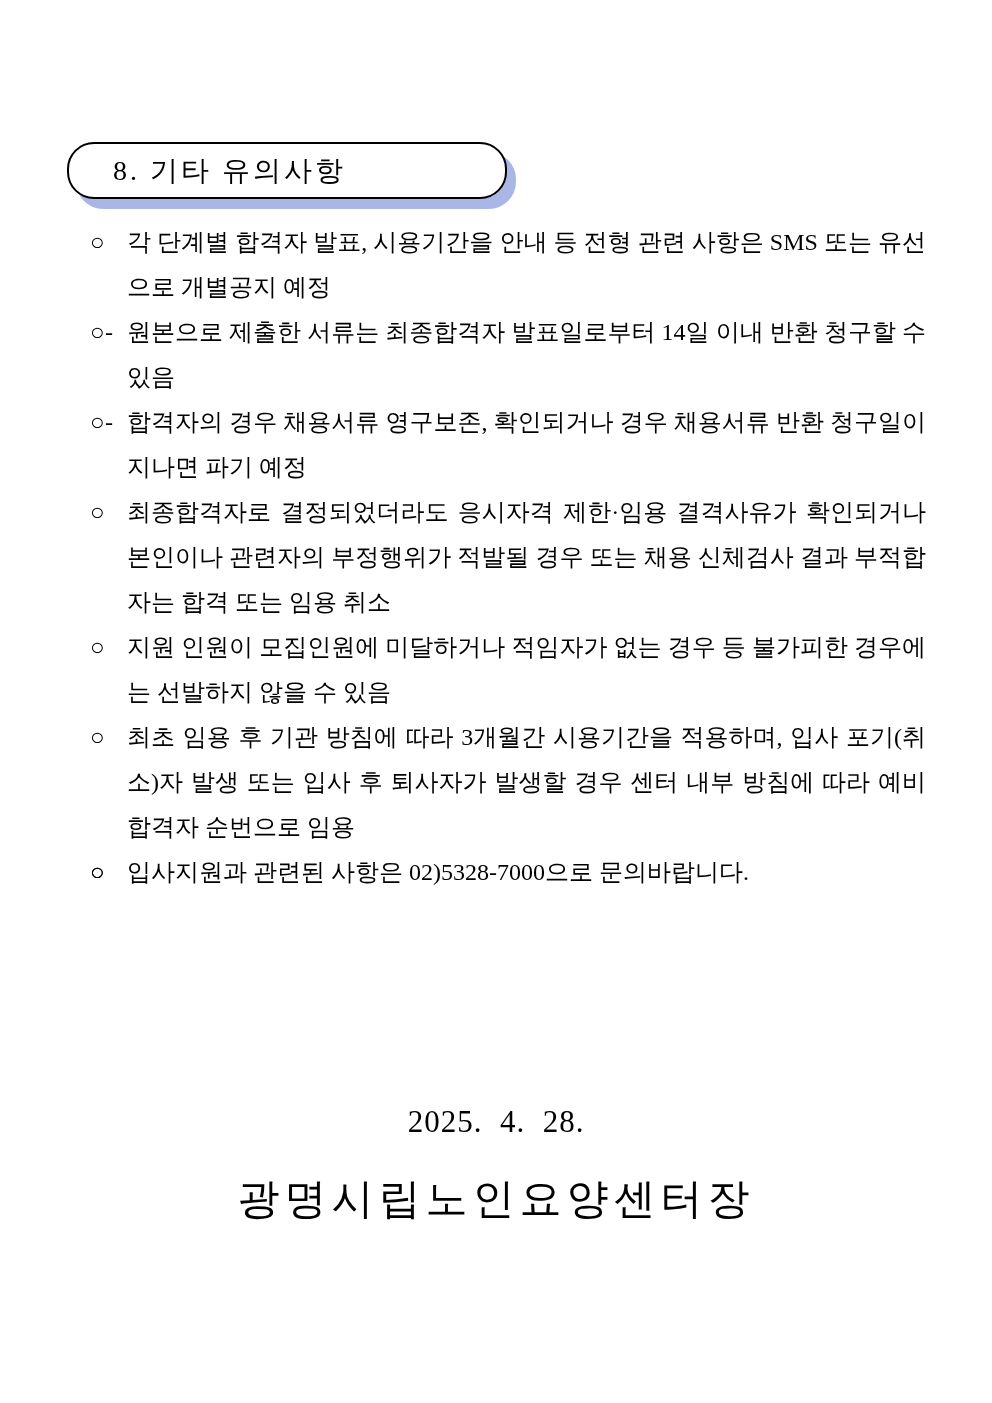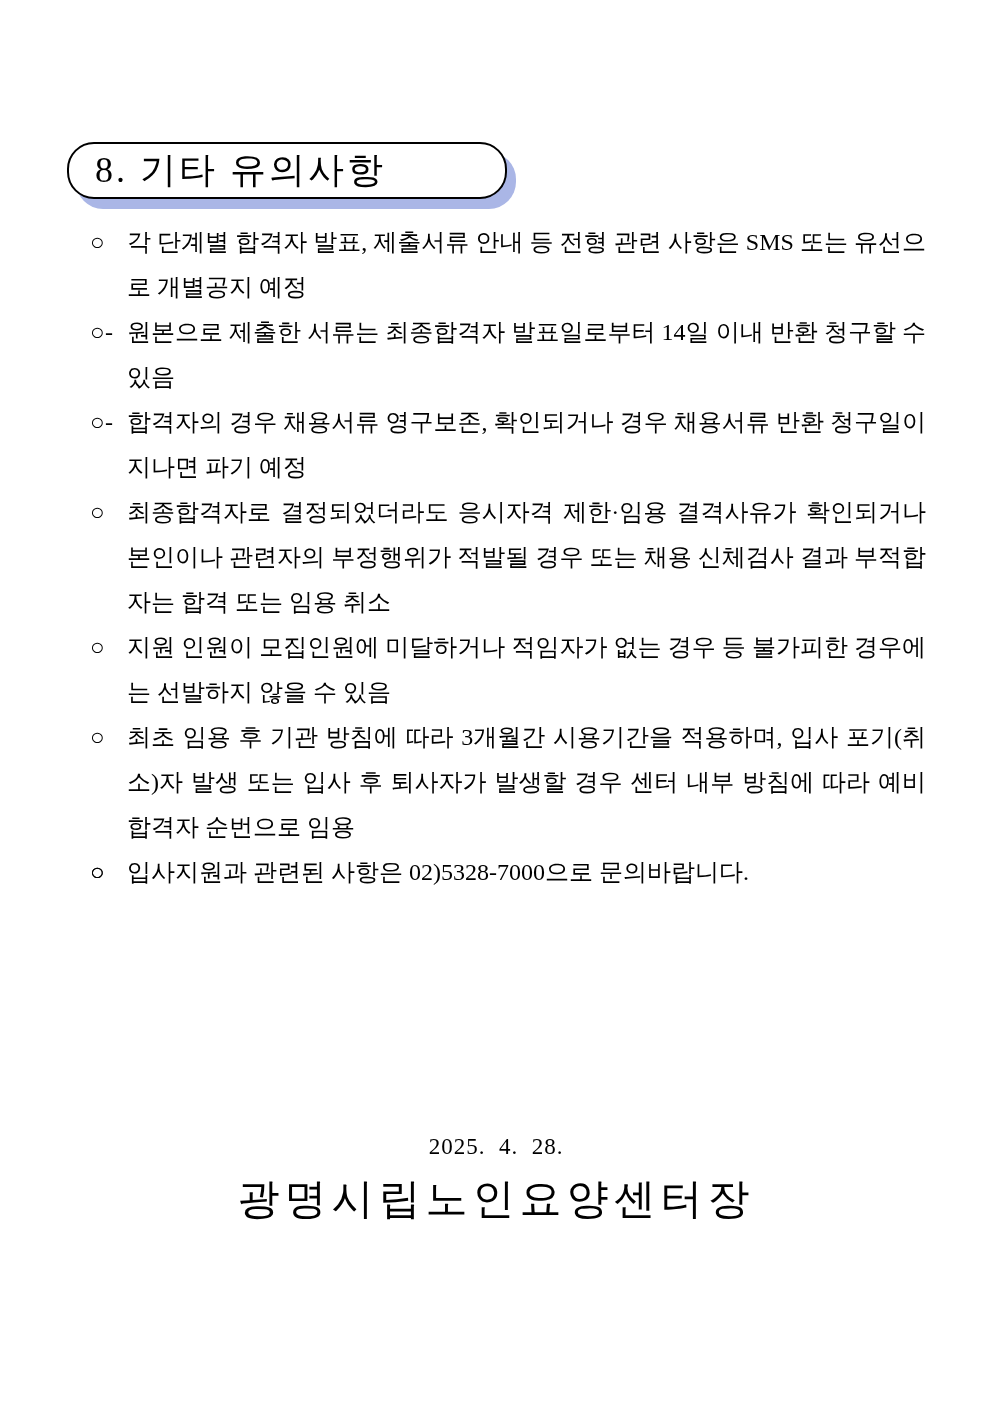--- a/index.html
+++ b/index.html
@@ -25,22 +25,22 @@
     height: 53px;
     background: #ffffff;
     border: 2px solid #000000;
     border-radius: 27px;
     box-shadow: 9px 10px 0 0 #aab6e6;
     z-index: 2;
   }
   .section-title {
     display: block;
     line-height: 53px;
-    padding-left: 26px;
-    font-size: 36px;
+    padding-left: 44px;
+    font-size: 28px;
     letter-spacing: 3px;
     white-space: nowrap;
   }
   .notice-list {
     position: absolute;
     left: 90px;
     top: 220px;
     width: 836px;
   }
   .notice {
@@ -56,24 +56,24 @@
     position: absolute;
     left: 0;
     top: 0;
   }
   .notice.level-1 { padding-left: 37px; }
   .notice.level-2 { padding-left: 33px; }
   .notice.level-2 .marker { left: 15px; }
   .doc-date {
     position: absolute;
     left: 0;
-    top: 1134px;
+    top: 1104px;
     width: 100%;
     text-align: center;
-    font-size: 23px;
+    font-size: 31px;
     letter-spacing: 1px;
     white-space: pre;
   }
   .signature {
     position: absolute;
     left: 0;
     top: 1171px;
     width: 100%;
     text-align: center;
     font-size: 42px;
@@ -86,21 +86,21 @@
 
 <div class="page">
 
   <div class="section-header">
     <span class="section-title">8. 기타 유의사항</span>
   </div>
 
   <div class="notice-list">
       <p class="notice level-1">
     <span class="marker">○</span>
-    <span class="text">각 단계별 합격자 발표, 제출서류 안내 등 전형 관련 사항은 SMS 또는 유선으로 개별공지 예정</span>
+    <span class="text">각 단계별 합격자 발표, 시용기간을 안내 등 전형 관련 사항은 SMS 또는 유선으로 개별공지 예정</span>
   </p>
       <p class="notice level-2">
     <span class="marker">-</span>
   </p>
       <p class="notice level-1">
     <span class="marker">○</span>
     <span class="text">원본으로 제출한 서류는 최종합격자 발표일로부터 14일 이내 반환 청구할 수 있음</span>
   </p>
       <p class="notice level-2">
     <span class="marker">-</span>

